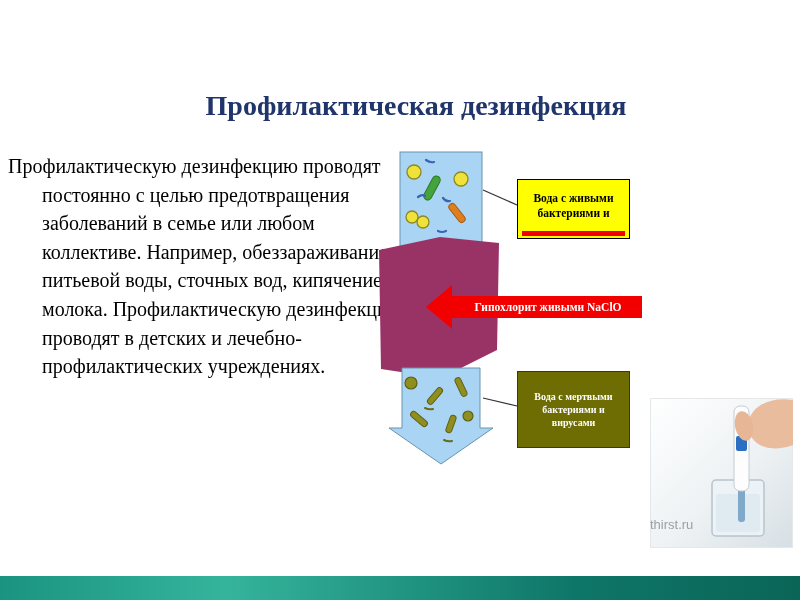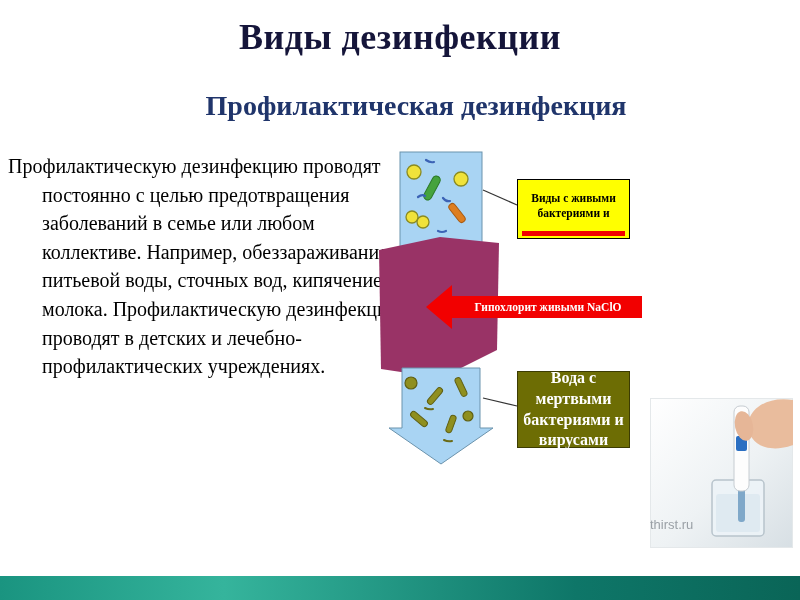--- a/index.html
+++ b/index.html
@@ -31,21 +31,21 @@
   }
   .red-strip{
     position:absolute;left:4px;right:4px;bottom:2px;height:5px;background:#f20000;
   }
   .label-reagent{
     left:456px;top:297px;width:184px;height:20px;color:#ffffff;font-size:11.5px;
     background:transparent;
   }
   .label-dead{
     left:517px;top:371px;width:113px;height:77px;background:#6d6d04;
-    border:1px solid #3c3c02;color:#ffffff;font-size:16px;line-height:1.3;padding:8px 4px;
+    border:1px solid #3c3c02;color:#ffffff;font-size:10px;line-height:1.3;padding:8px 4px;
   }
   .photo{
     position:absolute;left:650px;top:398px;width:143px;height:150px;
     background:linear-gradient(135deg,#ffffff 0%,#eef2f4 55%,#d7dfe4 100%);
     box-shadow:0 0 0 1px #e4e8ea inset;
   }
   .photo svg{position:absolute;left:0;top:0;}
   .watermark{
     position:absolute;left:0;bottom:16px;color:#9aa0a6;
     font-family:"Liberation Sans","DejaVu Sans",sans-serif;font-size:13px;
@@ -53,21 +53,20 @@
   .footer-bar{
     position:absolute;left:0;top:576px;width:800px;height:24px;
     background:linear-gradient(90deg,#1a9480 0%,#35b49c 28%,#0e7668 72%,#0a6557 100%);
   }
 </style>
 </head>
 <body>
 
 <div class="slide">
 
-  <h1 class="title">Виды дезинфекции</h1>
   <h2 class="subtitle">Профилактическая дезинфекция</h2>
   <p class="body-text">Профилактическую дезинфекцию проводят постоянно с целью предотвращения заболеваний в семье или любом коллективе. Например, обеззараживание питьевой воды, сточных вод, кипячение молока. Профилактическую дезинфекцию проводят в детских и лечебно-профилактических учреждениях.</p>
 
   <svg class="diagram-svg" viewBox="0 0 800 600" xmlns="http://www.w3.org/2000/svg">
 
     <rect x="400" y="152" width="82" height="95" fill="#a9d4f3" stroke="#6b93ad" stroke-width="1"></rect>
 
     <g>
       <circle cx="414" cy="172" r="7" fill="#f0e23a" stroke="#8a8a20" stroke-width="1.3"></circle>
       <circle cx="461" cy="179" r="7" fill="#f0e23a" stroke="#8a8a20" stroke-width="1.3"></circle>
@@ -108,21 +107,21 @@
       <path d="M444,440 q4,2 8,1" stroke="#6a6a15" stroke-width="2" fill="none" stroke-linecap="round"></path>
     </g>
 
     <polygon points="426,307 452,285 452,296 642,296 642,318 452,318 452,329" fill="#f20000"></polygon>
 
     <line x1="483" y1="190" x2="517" y2="205" stroke="#333" stroke-width="1.2"></line>
     <line x1="483" y1="398" x2="517" y2="406" stroke="#333" stroke-width="1.2"></line>
   </svg>
 
   <div class="label-box label-live">
-    <span>Виды с живыми бактериями и</span>
+    <span>Вода с живыми бактериями и</span>
     <span class="red-strip"></span>
   </div>
 
   <div class="label-box label-reagent">
     <span>Гипохлорит живыми NaClO</span>
   </div>
 
   <div class="label-box label-dead">
     <span>Вода с мертвыми бактериями и вирусами</span>
   </div>

